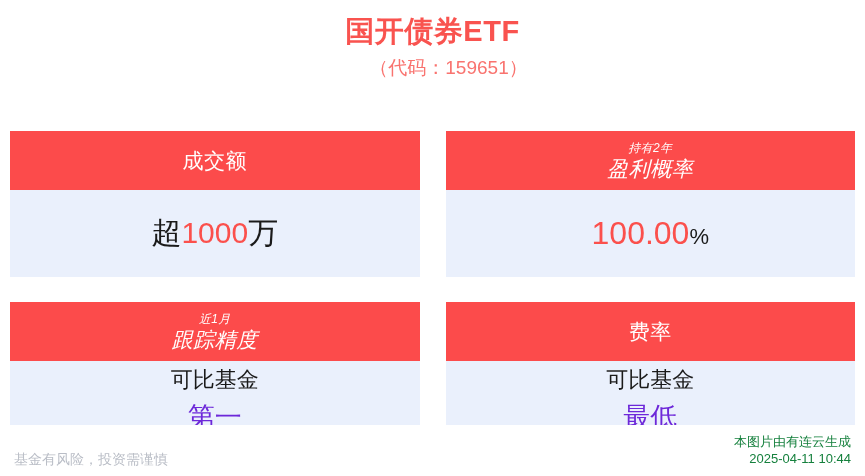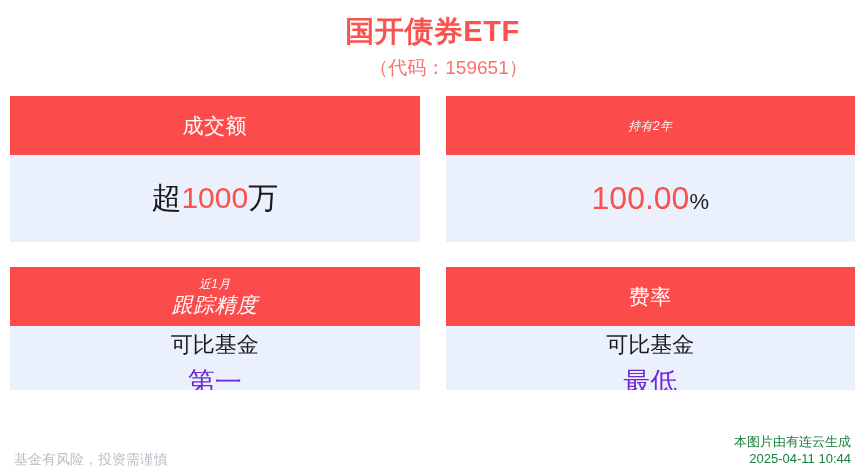--- a/index.html
+++ b/index.html
@@ -14,20 +14,21 @@
     overflow: hidden;
     position: relative;
   }
   .page {
     width: 865px;
     height: 476px;
     box-sizing: border-box;
     display: flex;
     flex-direction: column;
     position: relative;
+    gap: 35px;
   }
 
   
   .header {
     padding-top: 13px;
     text-align: center;
   }
   .title {
     font-size: 29px;
     font-weight: bold;
@@ -176,20 +177,21 @@
           <div class="card-title">成交额</div>
         </div>
         <div class="card-body">
           <div class="value-line"><span>超</span><span class="hl">1000</span><span>万</span></div>
         </div>
       </div>
 
       <div class="card">
         <div class="card-header tall">
           <div class="card-eyebrow">持有2年</div>
+          <div class="card-title">盈利概率</div>
         </div>
         <div class="card-body">
           <div class="value-line big-red"><span>100.00</span><span class="pct">%</span></div>
         </div>
       </div>
 
     </div>
 
     <div class="row">
 

